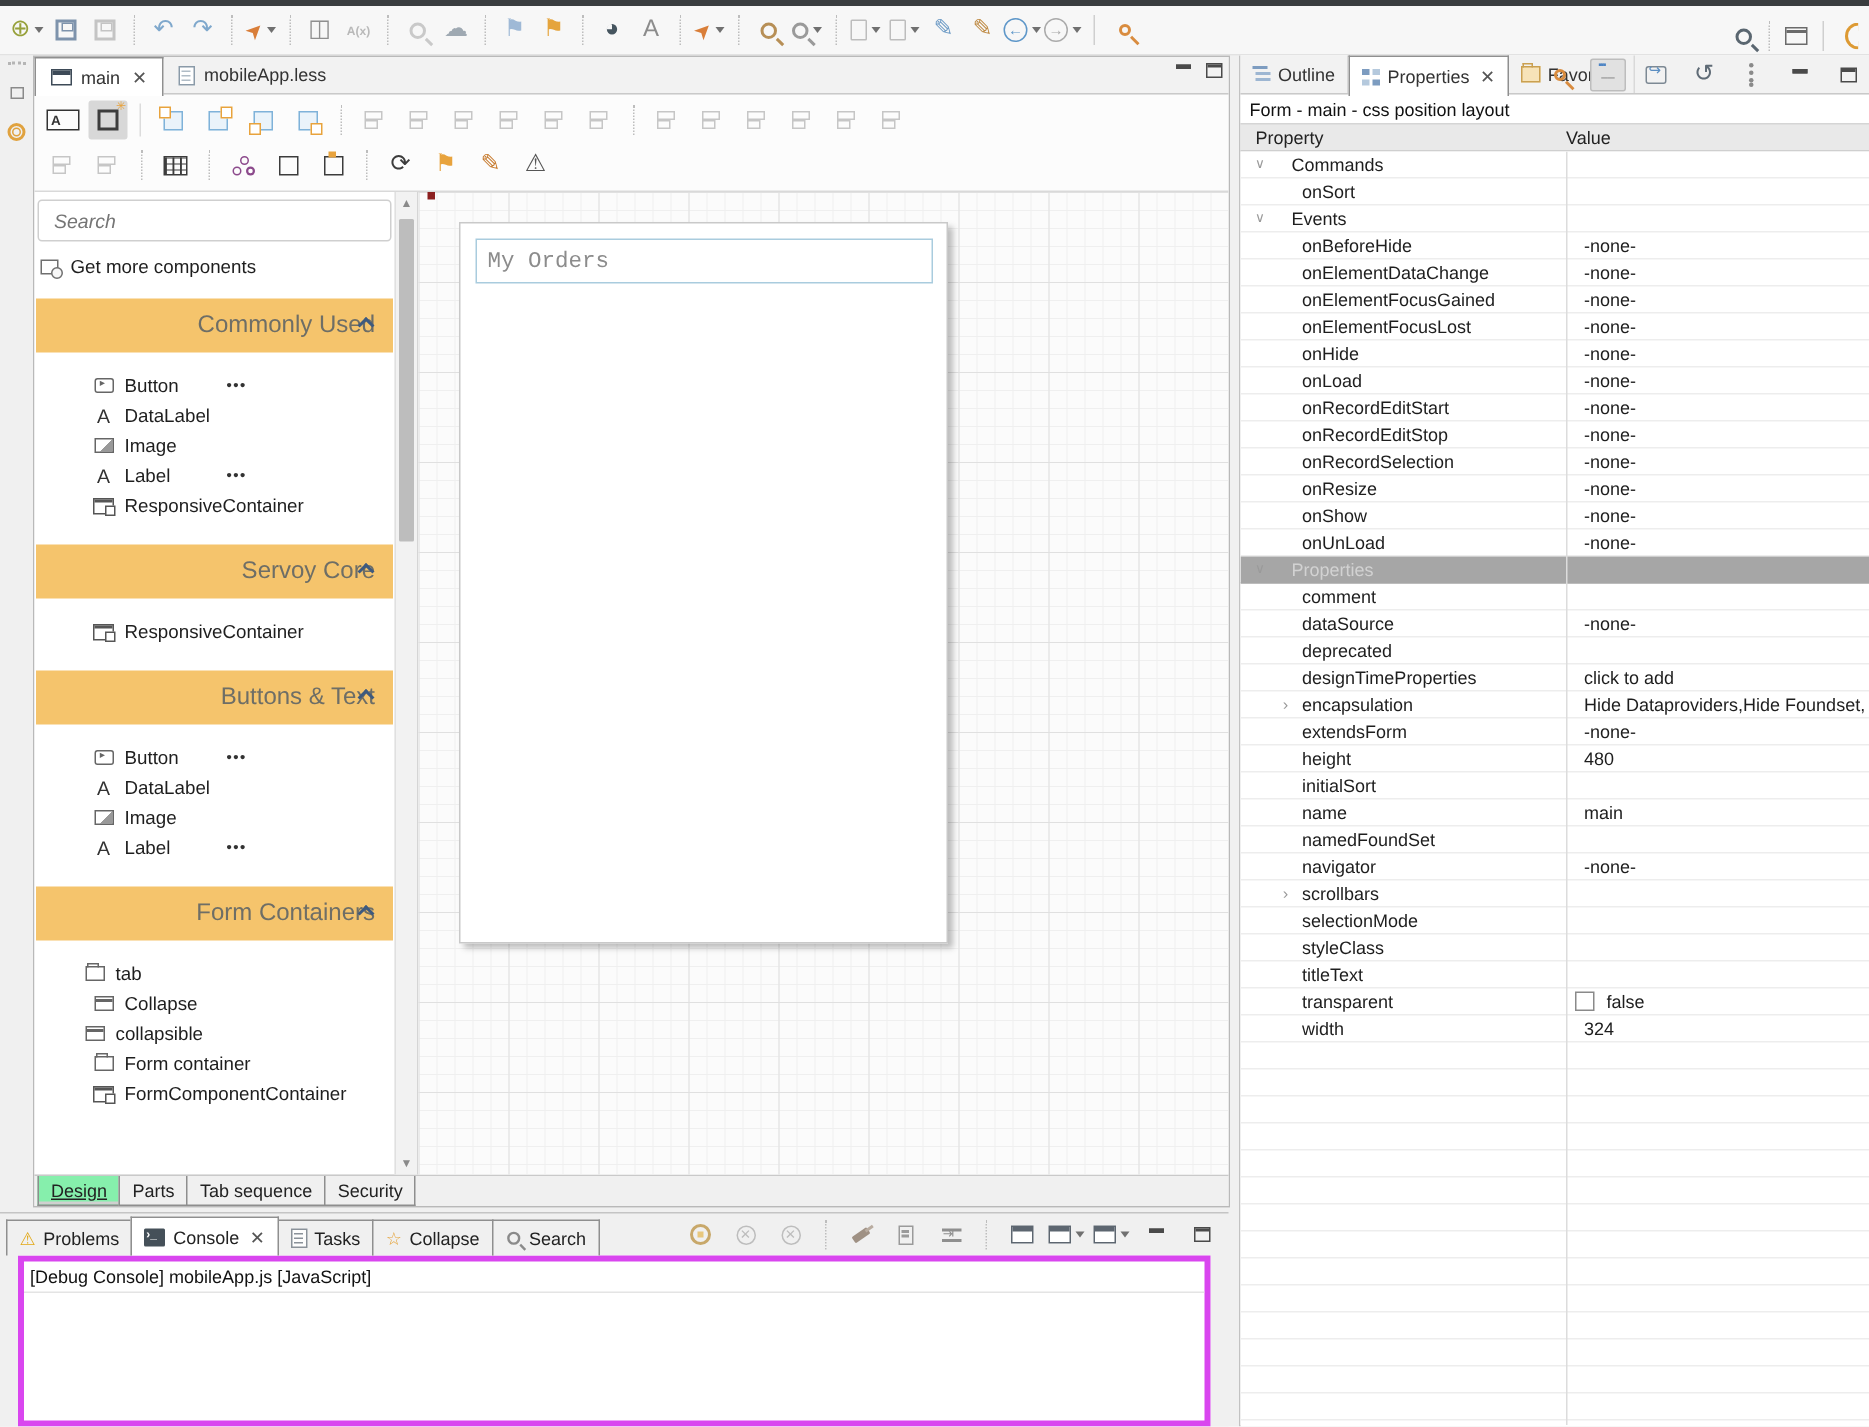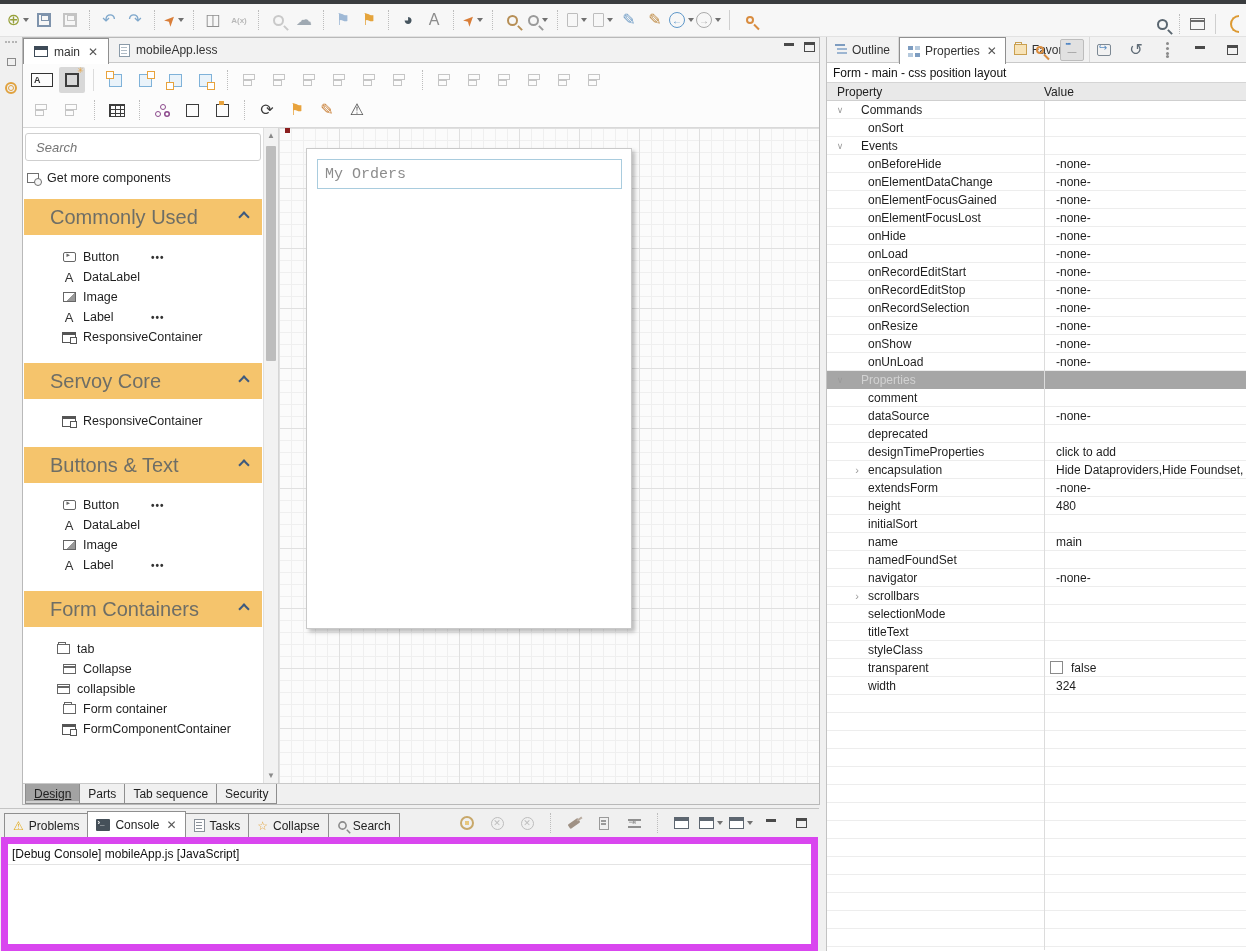--- a/index.html
+++ b/index.html
@@ -105,21 +105,21 @@
   .ic-rect { width:13px; height:13px; border:1.5px solid #3c3c3c; }
   .ic-rect-o { width:13px; height:13px; border:1.5px solid #3c3c3c; position:relative; }
   .ic-rect-o::after { content:""; position:absolute; left:2px; top:-4px; width:5px; height:4px; background:#e8a33d; }
 
   .editor-body { flex:1; display:flex; min-height:0; }
   
   .palette { width:240px; background:#fff; display:flex; flex-direction:column; overflow:hidden; }
   .search-box { margin:5px 2px 0 2px; height:28px; border:1px solid #cfcfcf; border-radius:3px; background:#fff; display:flex; align-items:center; }
   .search-box input { border:none; outline:none; width:100%; font-style:italic; color:#555; font-size:13px; padding:0 10px; font-family:inherit; background:transparent; }
   .getmore { display:flex; align-items:center; gap:8px; padding:10px 0 8px 4px; font-size:12.5px; color:#1e1e1e; }
-  .psection-h { margin:6px 1px 0 1px; height:36px; background:#f5c46c; display:flex; align-items:center; padding:0 12px 0 26px; color:#6e6e66; font-size:20px; position:relative; cursor:default; }
+  .psection-h { margin:6px 1px 0 1px; height:36px; background:#f5c46c; display:flex; align-items:center; padding:0 12px 0 26px; color:#6e6e66; font-size:16px; position:relative; cursor:default;justify-content:flex-end; }
   .psection-h .chev { position:absolute; right:14px; top:14px; width:8px; height:8px; border-left:2px solid #3e5a7e; border-top:2px solid #3e5a7e; transform:rotate(45deg); }
   .pitems { padding:12px 0 10px 0; }
   .pitem { position:relative; display:flex; align-items:center; height:20px; padding-left:38px; font-size:12.5px; color:#1e1e1e; }
   .pitem.indent { padding-left:32px; }
   .pitem .picon { width:16px; display:flex; justify-content:center; margin-right:6px; color:#555; }
   .pitem .more { position:absolute; left:128px; letter-spacing:1px; font-weight:bold; color:#333; font-size:10px; }
   .pi-A { font-size:13px; color:#333; font-weight:normal; }
   .pi-btn { width:13px; height:10px; border:1.5px solid #666; border-radius:2px; position:relative; }
   .pi-btn::after { content:"▸"; position:absolute; left:3px; top:-2px; font-size:7px; color:#666; }
   .pi-img { width:13px; height:10px; border:1.5px solid #666; position:relative; background:linear-gradient(135deg, transparent 55%, #999 55%); }
@@ -144,29 +144,29 @@
       linear-gradient(#efefef 1px, transparent 1px),
       linear-gradient(90deg,#efefef 1px, transparent 1px);
     background-size:60px 60px,60px 60px,12px 12px,12px 12px;font-family:Liberation Mono, monospace; }
   .origin-dot { position:absolute; left:6px; top:0px; width:5px; height:5px; background:#8b1f1f; }
   .design-form { position:absolute; left:27px; top:20px; width:326px; height:481px; background:#fff; border:1px solid #c9c9c9; box-shadow:3px 3px 4px rgba(0,0,0,0.25); }
   .form-label { position:absolute; left:10px; top:10px; width:305px; height:30px; border:1px solid #a9ccde; color:#8c8c8c; font-size:15px; display:flex; align-items:center; padding-left:7px; background:#fff; }
 
   
   .ebottom { height:21px; background:#f0f0f0; display:flex; align-items:stretch; padding-left:2px; border-top:1px solid #c9c9c9; }
   .btab { display:flex; align-items:center; padding:0 8px; font-size:12px; color:#222; border:1px solid #8e8e8e; border-top:none; background:#f0f0f0; margin-right:-1px; }
-  .btab.active { background:#a3a3a3; font-weight:normal; box-shadow:inset 0 -2px 0 #d0d0d0;text-decoration:underline; }
+  .btab.active { background:#86efac; font-weight:normal; box-shadow:inset 0 -2px 0 #d0d0d0;text-decoration:underline; }
 
   
   .console-panel { position:absolute; left:0; top:808px; width:819px; height:143px; background:#f0f0f0; border-top:1px solid #c4c4c4; }
   .ctabbar { height:28px; display:flex; align-items:flex-end; position:relative; padding-left:4px; }
   .ctab { display:flex; align-items:center; gap:5px; height:24px; padding:0 8px; font-size:12px; color:#222; border:1px solid #8f8f8f; border-bottom:none; background:#f0f0f0; margin-right:-1px; }
   .ctab.active { background:#fff; height:26px; z-index:2; }
   .ctoolbar { position:absolute; right:6px; top:2px; display:flex; align-items:center; gap:6px; }
-  .console-body { height:114px; background:#fff; border:7px solid #d946ef; margin:0 1px; overflow:hidden; }
+  .console-body { height:114px; background:#fff; border:4px solid #d946ef; margin:0 12px; overflow:hidden; }
   .console-head { font-size:12px; color:#111; padding:3px 4px; border-bottom:1px solid #e4e4e4; }
 
   
   .right-panel { position:absolute; left:826px; top:37px; width:420px; height:914px; background:#fff; border-left:1px solid #c2c2c2; }
   .rtabbar { height:26px; background:#f2f2f2; display:flex; position:relative; border-bottom:1px solid #c9c9c9; }
   .rtab { display:flex; align-items:center; gap:5px; padding:0 8px; font-size:12px; color:#333; border-right:1px solid #d9d9d9; }
   .rtab.active { background:#fff; border:1px solid #8f8f8f; border-bottom:none; height:27px; z-index:2; }
   .rtoolbar { position:absolute; right:2px; top:2px; display:flex; align-items:center; gap:8px; height:22px; }
   .rtbtn { width:22px; height:22px; display:flex; align-items:center; justify-content:center; border-radius:2px; }
   .rtbtn.pressed { background:#e1e1e1; border:1px solid #bdbdbd; }
@@ -807,25 +807,25 @@
         <div class="prow">
           <span class="twist" style="left: 24px; font-size: 11px;">›</span>
           <span class="lbl">scrollbars</span>
           <span class="val"></span>
         </div>
         <div class="prow">
           <span class="lbl">selectionMode</span>
           <span class="val"></span>
         </div>
         <div class="prow">
+          <span class="lbl">styleClass</span>
+          <span class="val"></span>
+        </div>
+        <div class="prow">
           <span class="lbl">titleText</span>
-          <span class="val"></span>
-        </div>
-        <div class="prow">
-          <span class="lbl">styleClass</span>
           <span class="val"></span>
         </div>
         <div class="prow">
           <span class="lbl">transparent</span>
           <span class="cbox"></span>
           <span class="val">false</span>
         </div>
         <div class="prow">
           <span class="lbl">width</span>
           <span class="val">324</span>

